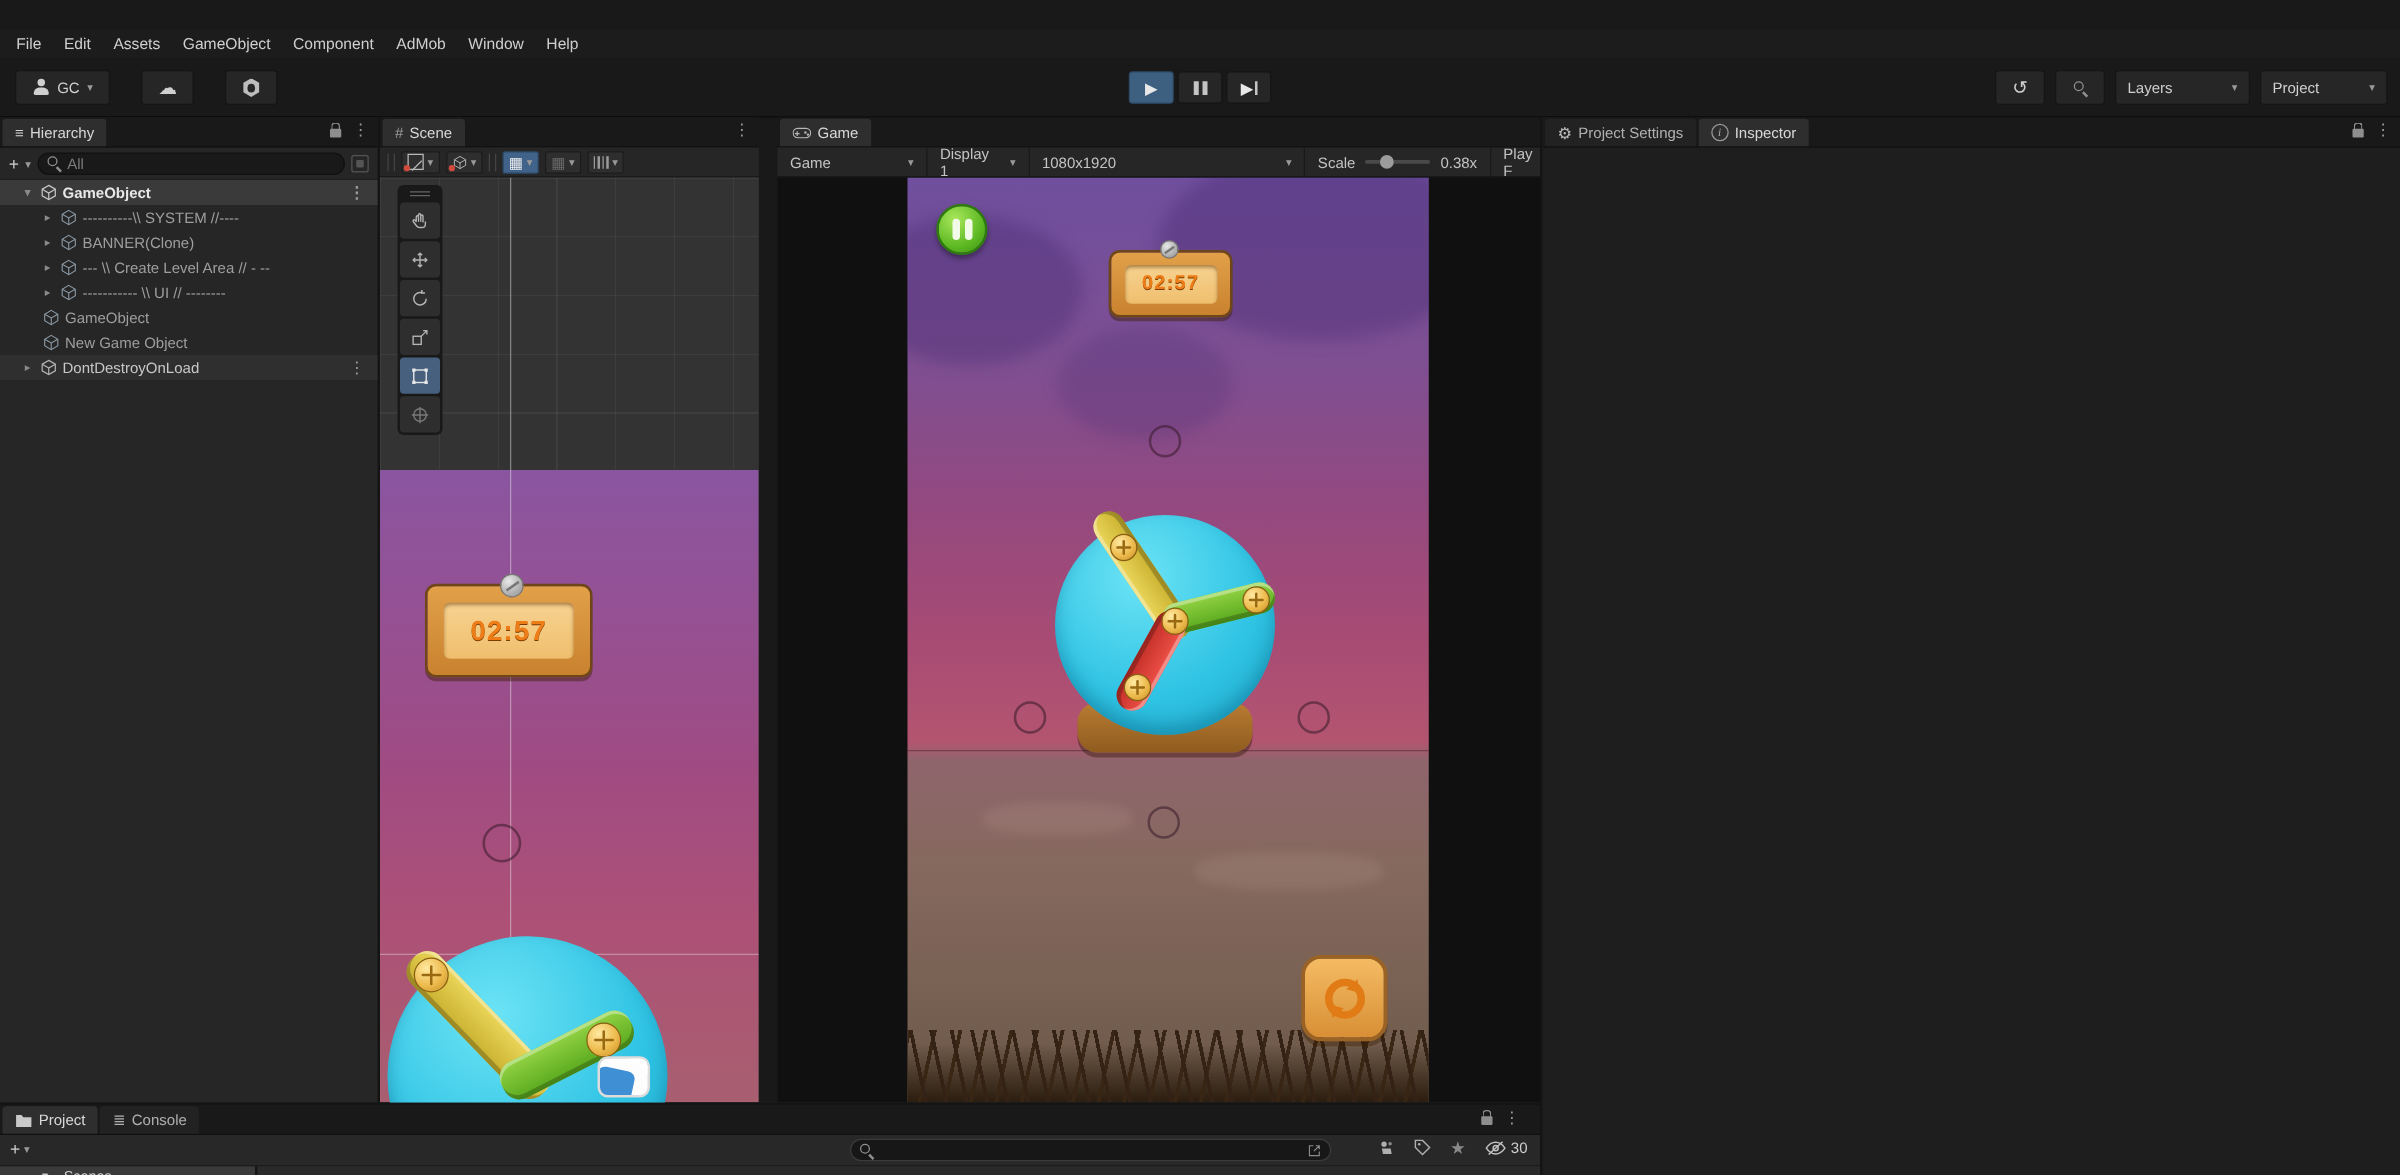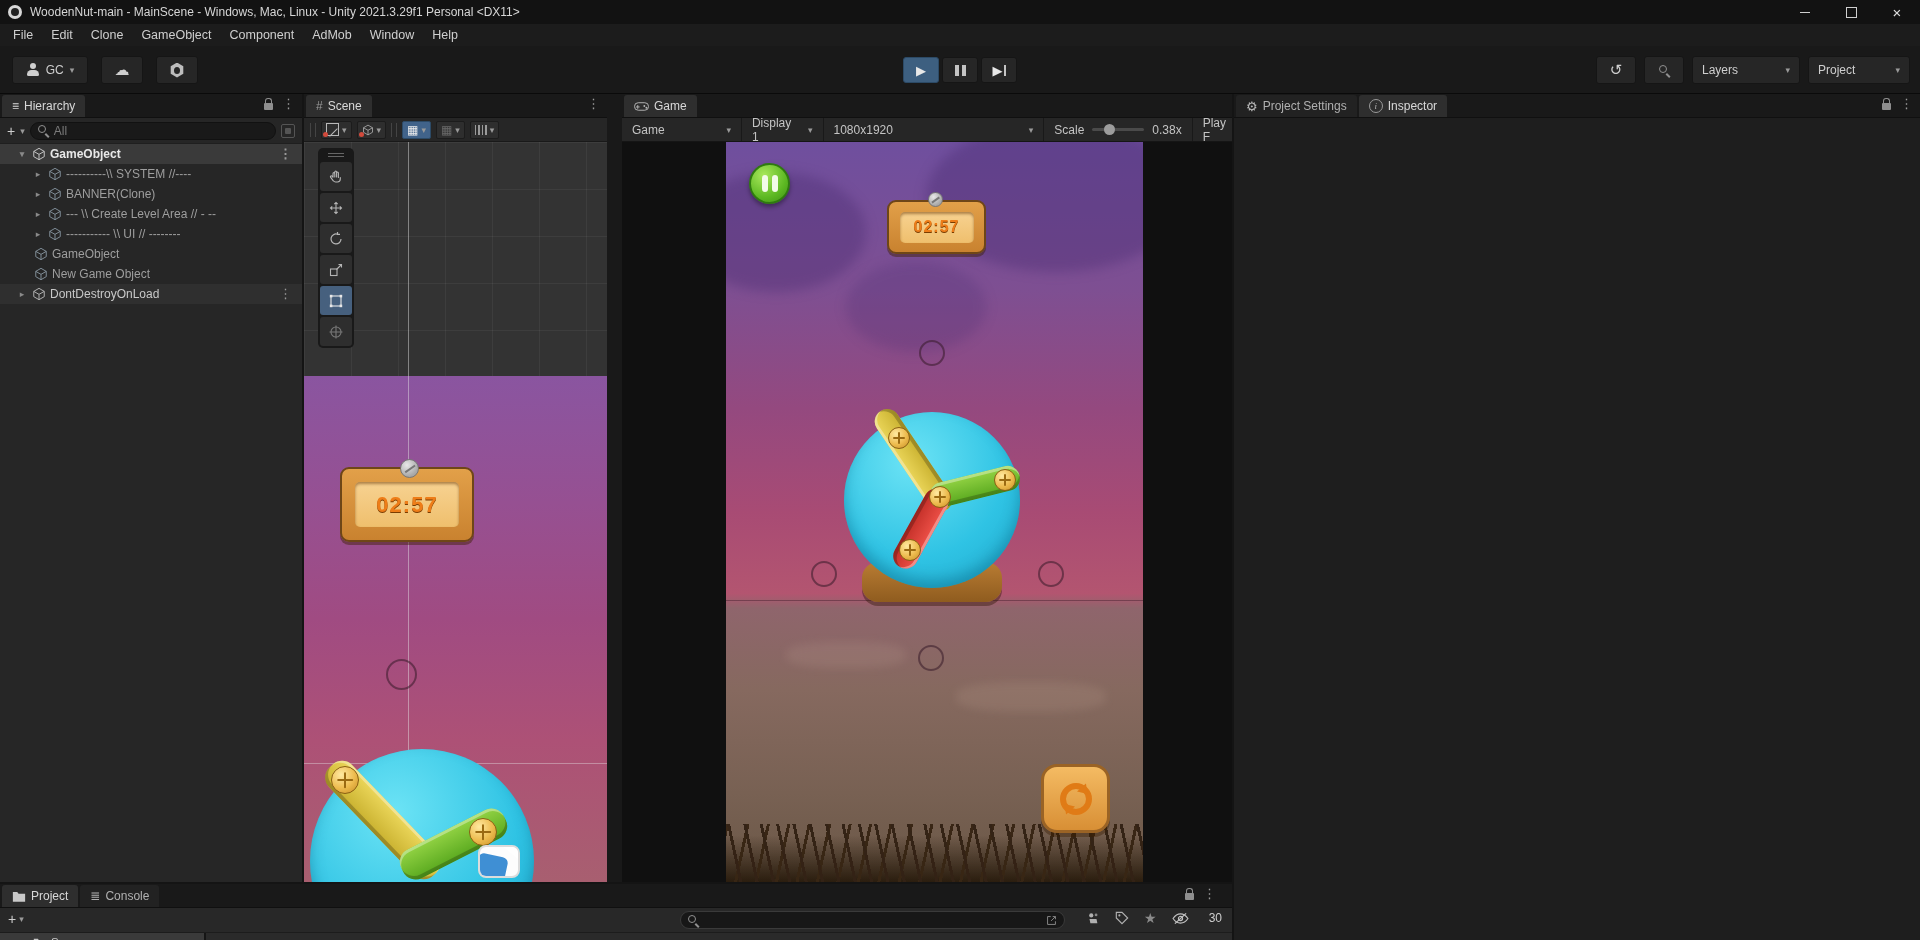--- a/index.html
+++ b/index.html
@@ -21,21 +21,21 @@
 
   
   .menubar{position:absolute;left:0;top:24px;width:1920px;height:22px;background:#1c1c1c;
            display:flex;align-items:center;padding-left:4px;}
   .menu-item{padding:0 9px;color:#cfcfcf;font-size:12.5px;cursor:default;}
 
   
   .topbar{position:absolute;left:0;top:46px;width:1920px;height:48px;background:#191919;border-bottom:1px solid #0a0a0a;box-sizing:border-box;}
   .tb-btn{height:28px;background:#262626;border:1px solid #151515;border-radius:3px;display:flex;
           align-items:center;justify-content:center;gap:6px;color:#cfcfcf;box-sizing:border-box;}
-  .tb-left{position:absolute;left:12px;top:10px;display:flex;gap:13px;}
+  .tb-left{position:absolute;left:12px;top:10px;display:flex;gap:25px;}
   .tb-center{position:absolute;left:50%;top:11px;transform:translateX(-50%);display:flex;gap:3px;}
   .tb-right{position:absolute;right:10px;top:10px;display:flex;gap:8px;}
   .caret{font-size:9px;color:#9a9a9a;}
   .playbtn{width:36px;height:26px;}
   .playbtn.active{background:#3d5f80;border-color:#2c4a66;}
   .play-glyph{color:#e8e8e8;font-size:13px;}
   .pause-bars{display:flex;gap:3px;}
   .pause-bars i{width:4px;height:11px;background:#c4c4c4;display:block;}
   .step-wrap{display:flex;align-items:center;gap:1px;}
   .step-bar{width:2px;height:11px;background:#c4c4c4;display:block;}
@@ -193,53 +193,38 @@
               display:flex;align-items:center;justify-content:center;font-style:italic;font-family:"Liberation Serif",serif;}
   .watermark{position:absolute;right:14px;bottom:8px;font-size:38px;font-weight:600;color:#a3a3a3;letter-spacing:.5px;opacity:.95;}
 
   
   .bottompanel{left:0;top:882px;width:1232px;height:58px;background:#262626;border-top:2px solid #141414;box-sizing:border-box;text-align:center;}
   .btoolbar{position:absolute;left:0;right:0;top:24px;height:25px;background:#282828;border-bottom:1px solid #1c1c1c;box-sizing:border-box;}
   .b-plus{position:absolute;left:8px;top:3px;display:flex;align-items:center;gap:3px;color:#cfcfcf;font-size:14px;}
   .b-search{position:absolute;left:680px;top:3px;width:385px;height:18px;background:#171717;border:1px solid #3a3a3a;
             border-radius:9px;display:flex;align-items:center;gap:6px;padding:0 7px;box-sizing:border-box;}
   .b-icons{position:absolute;right:10px;top:2px;display:flex;align-items:center;gap:15px;color:#b8b8b8;}
-  .hidden-count{display:flex;align-items:center;gap:20px;font-size:12px;color:#cfcfcf;}
+  .hidden-count{display:flex;align-items:center;gap:4px;font-size:12px;color:#cfcfcf;}
   .sliver{position:absolute;left:0;right:0;top:49px;height:9px;overflow:hidden;background:#262626;}
   .sliver-left{position:absolute;left:0;top:0;width:204px;height:18px;background:#3a3a3a;display:flex;align-items:center;gap:5px;padding-left:33px;box-sizing:border-box;color:#d0d0d0;font-size:11.5px;}
   .sliver-div{position:absolute;left:204px;top:0;width:2px;height:18px;background:#151515;}
   .sliver-right{position:absolute;left:206px;right:0;top:0;height:18px;background:#2a2a2a;display:flex;align-items:center;gap:6px;padding-left:10px;color:#9a9a9a;}
 
   svg{display:block;}
 </style>
 </head>
 <body>
 
 <div class="stage">
 
-  <div class="titlebar">
-    <span class="unity-badge"></span>
-    <span class="title-text">WoodenNut-main - MainScene - Windows, Mac, Linux - Unity 2021.3.29f1 Personal &lt;DX11&gt;</span>
-    <div class="winbtns">
-      <div class="winbtn">
-          <span class="min-glyph"></span>
-        </div>
-      <div class="winbtn">
-          <span class="max-glyph"></span>
-        </div>
-      <div class="winbtn">
-          <span class="close-glyph">×</span>
-        </div>
-    </div>
-  </div>
 
   <div class="menubar">
     <span class="menu-item">File</span>
     <span class="menu-item">Edit</span>
-    <span class="menu-item">Clone</span>
+    <span class="menu-item">Assets</span>
     <span class="menu-item">GameObject</span>
     <span class="menu-item">Component</span>
     <span class="menu-item">AdMob</span>
     <span class="menu-item">Window</span>
     <span class="menu-item">Help</span>
   </div>
 
   <div class="topbar">
     <div class="tb-left">
       <div class="tb-btn" style="width:76px;">

